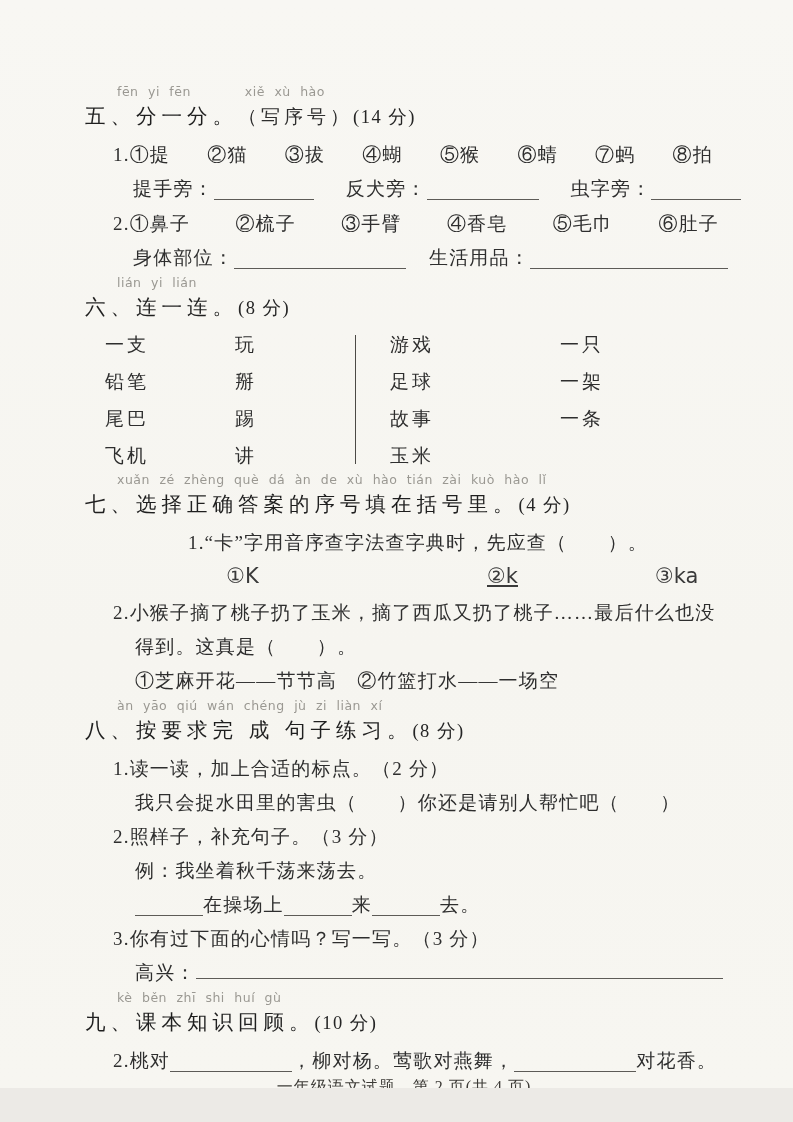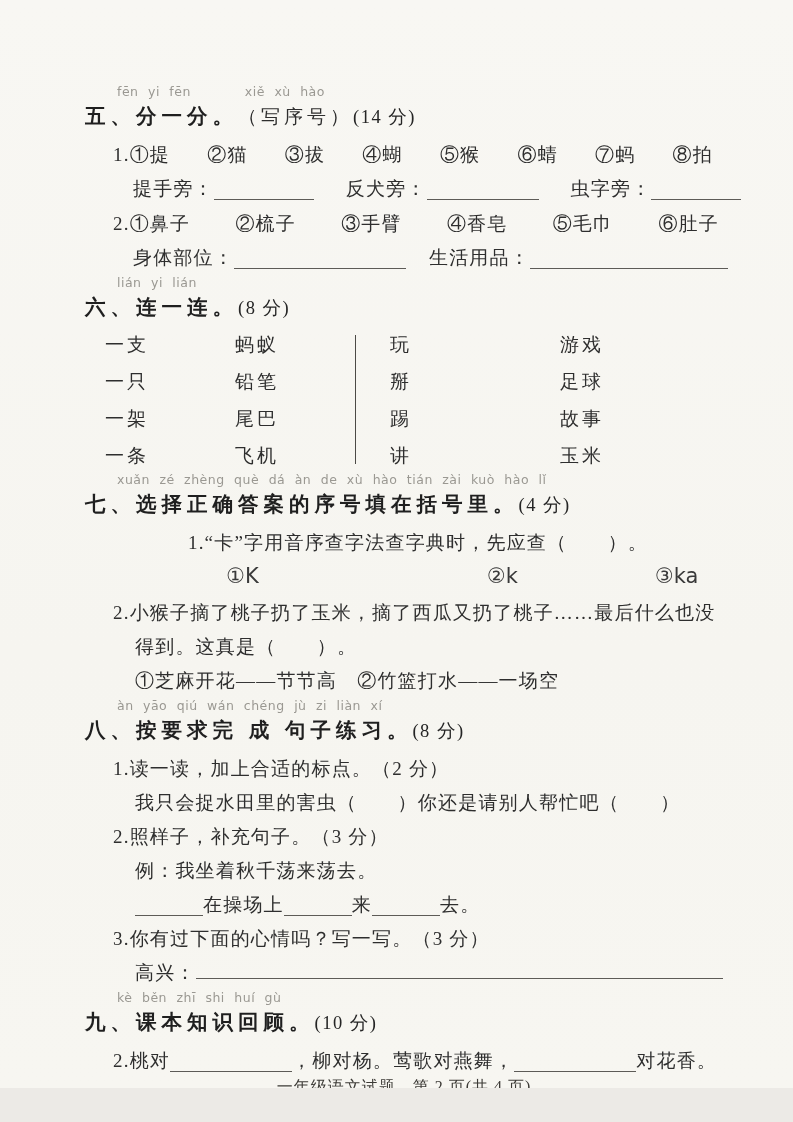--- a/index.html
+++ b/index.html
@@ -17,21 +17,21 @@
   .pinyin{
     font-family:"DejaVu Sans","Liberation Sans",sans-serif;
     font-size:12.5px;color:#9a9892;
     letter-spacing:.5px;word-spacing:5px;
     padding-left:32px;line-height:16px;margin:0 0 2px 0;
   }
   .pinyin .py2{margin-left:54px;}
   .heading{margin:0 0 10px 0;line-height:28px;white-space:nowrap;}
   .ht{
     font-family:"Liberation Sans","DejaVu Sans",sans-serif;
-    font-weight:700;font-size:20.5px;color:#1f1f1f;letter-spacing:5px;
+    font-weight:400;font-size:20.5px;color:#1f1f1f;letter-spacing:5px;
   }
   .hsub{font-size:19px;color:#2e2e2e;letter-spacing:4px;}
   .hscore{font-size:18.5px;color:#252525;letter-spacing:1.5px;font-family:"Liberation Serif",serif;}
   .line{font-size:19px;line-height:25px;margin:0 0 9px 0;letter-spacing:1.2px;white-space:nowrap;}
   .ind1{padding-left:28px;}
   .ind2{padding-left:50px;}
   .blank{
     display:inline-block;height:6px;
     border-bottom:1.6px solid #5d5b57;
     vertical-align:-5px;
@@ -47,21 +47,21 @@
     row-gap:13px;
     font-size:19px;line-height:24px;letter-spacing:3px;
   }
   .mdivider{
     position:absolute;left:270px;top:2px;bottom:4px;width:1.4px;
     background:#4c4a46;
   }
   
   .opts{display:flex;padding-left:50px;font-size:19px;line-height:25px;margin:2px 0 11px 0;}
   .opts .o1{width:215px;}
-  .opts .o2{width:305px;}
+  .opts .o2{width:305px;text-decoration:underline;}
   .optfont{font-family:"DejaVu Sans","Liberation Sans",sans-serif;font-size:21px;color:#3a3a3a;text-align:center;}
   .flexline{display:flex;align-items:baseline;}
   .footer{
     text-align:center;font-size:16px;color:#3c3a36;letter-spacing:1px;
     margin-top:4px;
   }
 </style>
 </head>
 <body>
 
@@ -117,21 +117,20 @@
 
   <div>
     <div class="pinyin"><span>lián yi lián</span></div>
     <div class="heading">
       <span class="ht">六、连一连。</span><span class="hscore">(8 分)</span>
     </div>
     <div class="matchwrap">
       <div class="mdivider"></div>
       <div class="mgrid">
         <span>一支</span>
-        <span>蚂蚁</span>
         <span>玩</span>
         <span>游戏</span>
 
         <span>一只</span>
         <span>铅笔</span>
         <span>掰</span>
         <span>足球</span>
 
         <span>一架</span>
         <span>尾巴</span>

